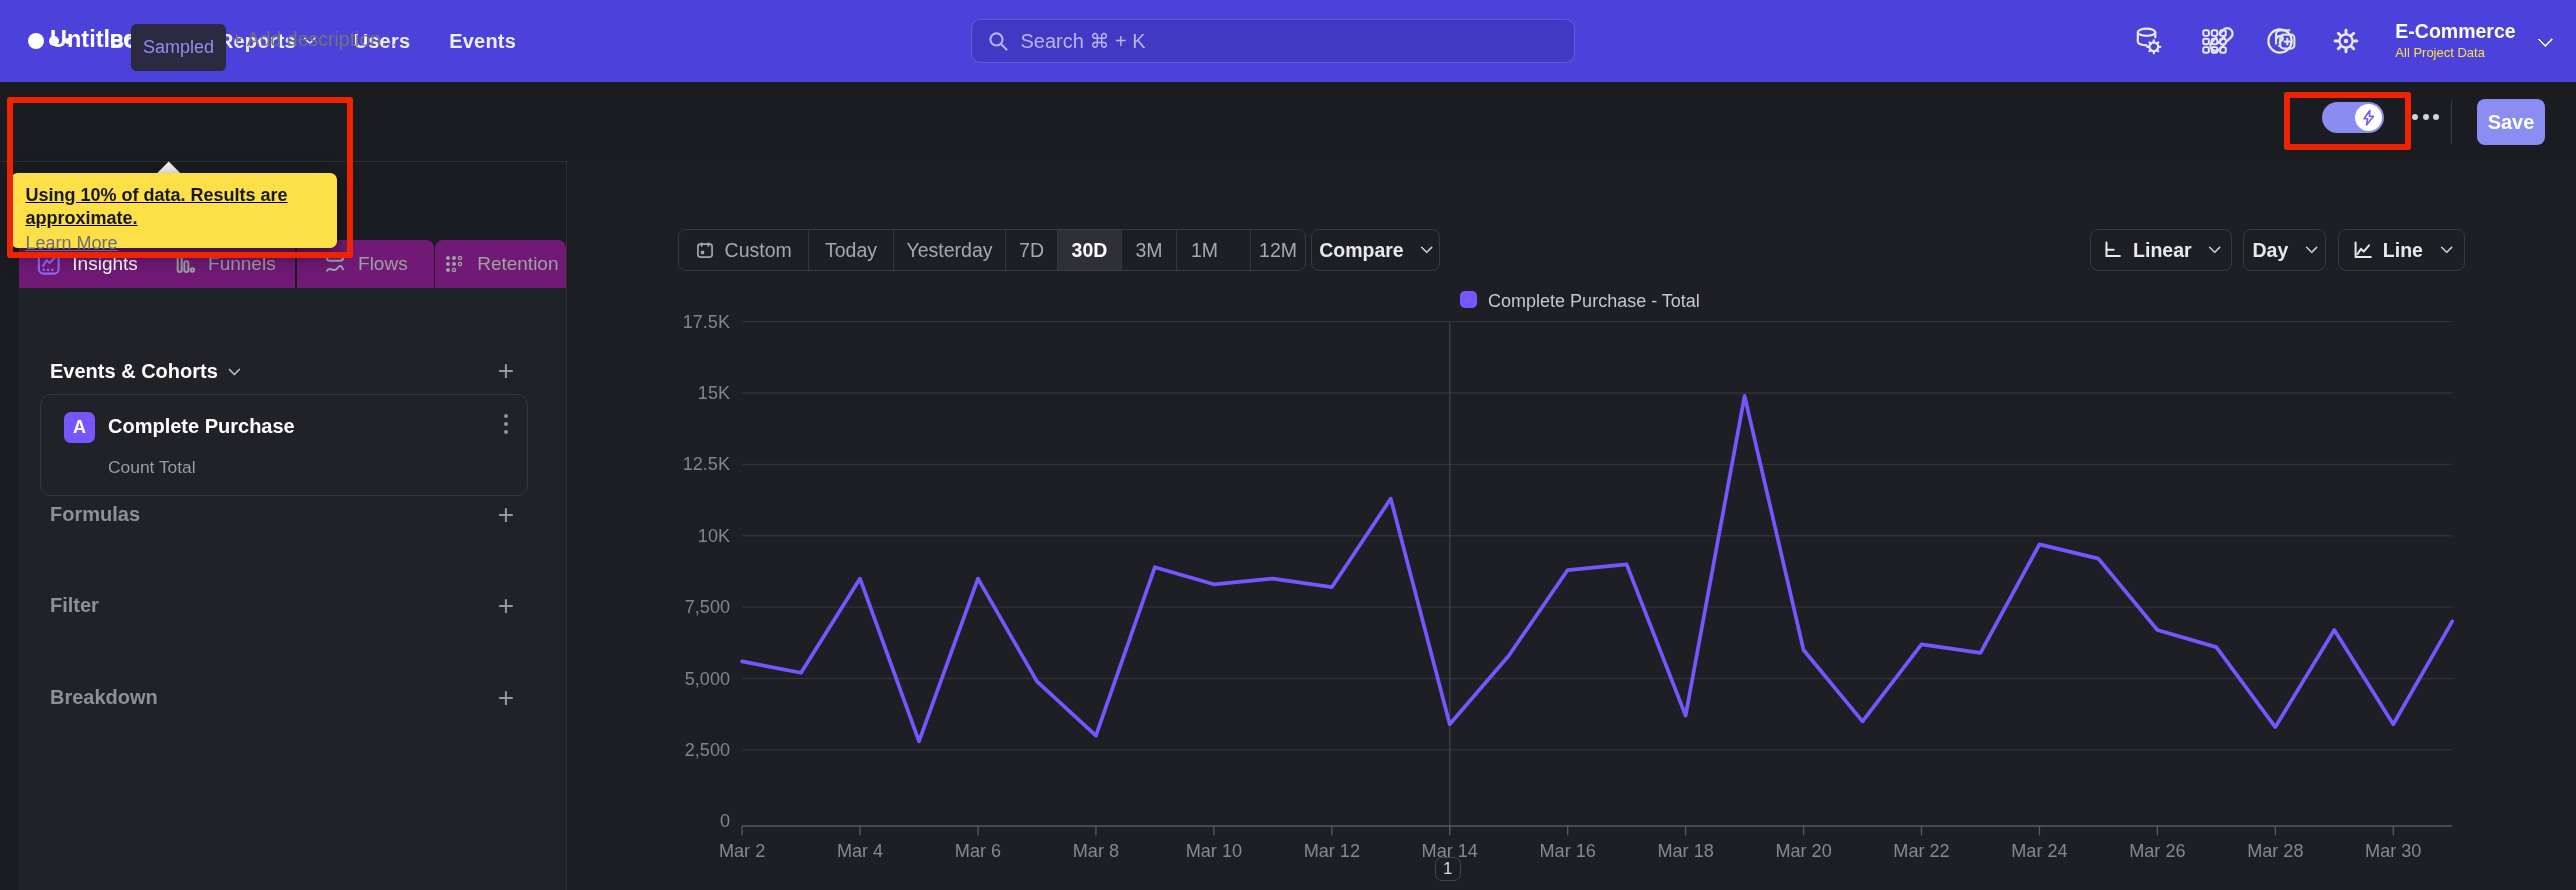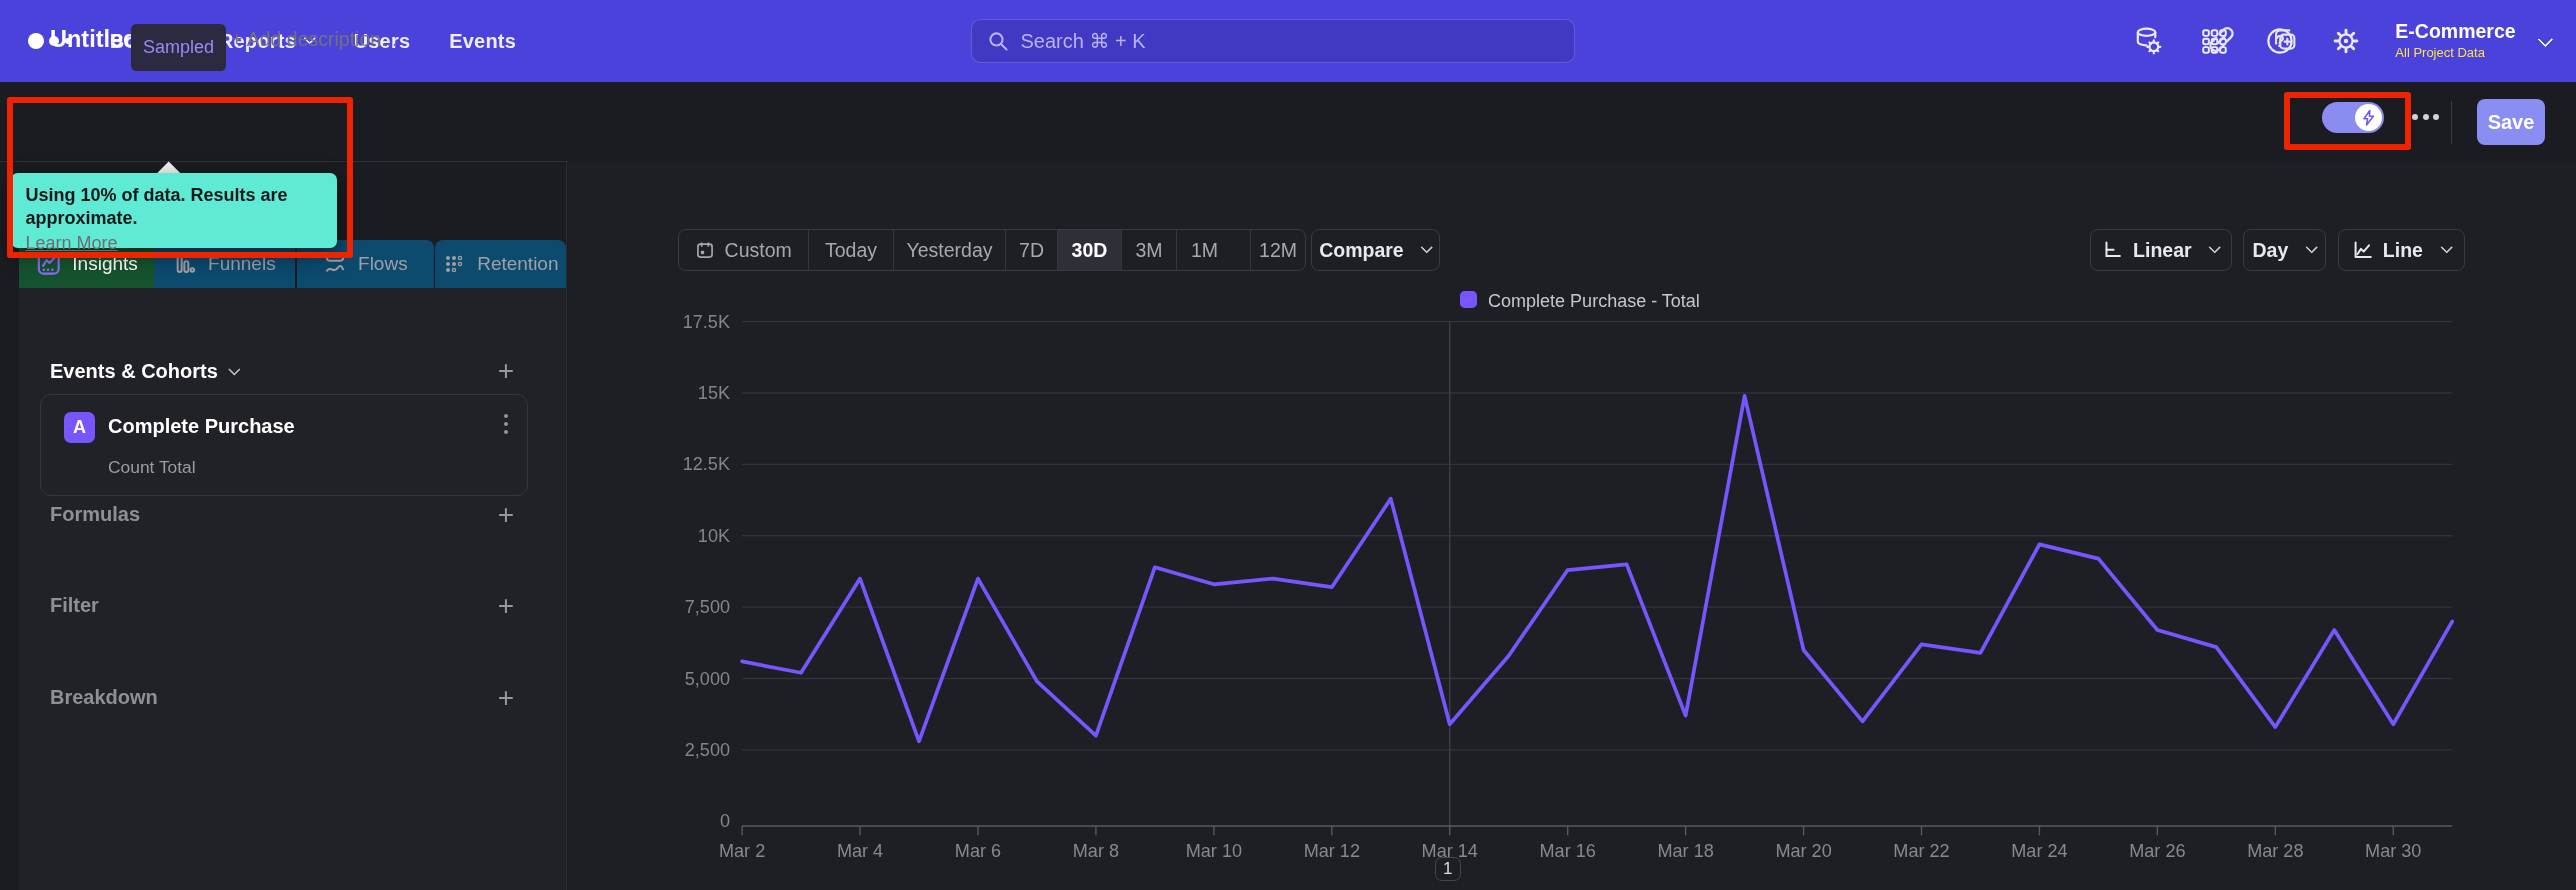--- a/index.html
+++ b/index.html
@@ -29,31 +29,31 @@
   .hicon{position:absolute;top:24px;width:31px;height:31px;display:flex;align-items:center;justify-content:center;cursor:pointer;}
   .toggle{position:absolute;left:2322px;top:102px;width:62px;height:31px;border-radius:15.4px;background:#8a8cf0;cursor:pointer;}
   .knob{position:absolute;right:2px;top:2px;width:27px;height:27px;border-radius:50%;background:#ffffff;display:flex;align-items:center;justify-content:center;}
   .dots3{position:absolute;left:2412px;top:114px;display:flex;gap:4.7px;cursor:pointer;}
   .dots3 i{width:6px;height:6px;border-radius:50%;background:#d2d3d7;}
   .vdiv{position:absolute;left:2451px;top:101px;width:1.3px;height:43px;background:#3a3b40;}
   .save{position:absolute;left:2477px;top:99px;width:68px;height:46px;background:#8a8df1;border-radius:8px;border:none;
         color:#ffffff;font-size:20px;font-weight:700;cursor:pointer;font-family:inherit;}
   
   .ann{position:absolute;border:6.7px solid #ee2400;border-radius:2.7px;z-index:60;pointer-events:none;}
-  .tip{position:absolute;left:10.7px;top:173px;width:326px;height:75px;background:#5eead4;border-radius:6.7px;z-index:40;
-       box-shadow:0 6.7px 20px rgba(0,0,0,.5);padding:10.7px 14.8px;box-sizing:border-box;}
+  .tip{position:absolute;left:10.7px;top:173px;width:326px;height:75px;background:#fde047;border-radius:6.7px;z-index:40;
+       box-shadow:0 6.7px 20px rgba(0,0,0,.5);padding:10.7px 14.8px;box-sizing:border-box;text-decoration:underline;}
   .tip-caret{position:absolute;left:160px;top:165px;width:17.4px;height:17.4px;background:#f6f3ef;transform:rotate(45deg);z-index:39;}
   .tip-text{color:#17181c;font-size:18px;font-weight:700;line-height:23px;}
   .tip-link{color:#6d6e74;font-size:18px;text-decoration:underline;line-height:27px;cursor:pointer;display:inline-block;}
   
   .side-panel{position:absolute;left:19px;top:288px;width:547px;height:602px;background:#212228;}
   .side-div{position:absolute;left:566px;top:161px;width:1.3px;height:729px;background:#2e2f35;}
   .tab{position:absolute;top:240px;height:48px;display:flex;align-items:center;justify-content:center;gap:10.7px;
-       font-size:19px;color:#9fa0a6;background:#0c4a6e;border-radius:8px 8px 0 0;cursor:pointer;box-sizing:border-box;border-right:1.3px solid #1b1c21;}
-  .tab.active{background:#14532d;color:#ffffff;border-right:none;}
+       font-size:19px;color:#9fa0a6;background:#701a75;border-radius:8px 8px 0 0;cursor:pointer;box-sizing:border-box;border-right:1.3px solid #1b1c21;}
+  .tab.active{background:#701a75;color:#ffffff;border-right:none;}
   .sec-row{position:absolute;left:50px;width:464px;display:flex;align-items:center;justify-content:space-between;}
   .sec-title{color:#ffffff;font-size:20px;font-weight:700;display:flex;align-items:center;}
   .sec-label{color:#8f9096;font-size:20px;font-weight:600;}
   .plus{color:#97989e;font-size:28px;font-weight:300;line-height:20px;cursor:pointer;}
   .card{position:absolute;left:40px;top:394px;width:488px;height:102px;border:1.3px solid #35363c;border-radius:10.7px;box-sizing:border-box;cursor:pointer;}
   .abadge{position:absolute;left:23px;top:17.4px;width:31px;height:31px;border-radius:6.7px;background:#7856ff;color:#fff;
           font-size:18px;font-weight:700;display:flex;align-items:center;justify-content:center;}
   .card-title{position:absolute;left:67px;top:20px;color:#ffffff;font-size:20px;font-weight:600;}
   .card-sub{position:absolute;left:67px;top:62px;color:#9b9ca3;font-size:17.4px;}
   .kebab{position:absolute;right:19px;top:19px;display:flex;flex-direction:column;gap:4px;cursor:pointer;}

